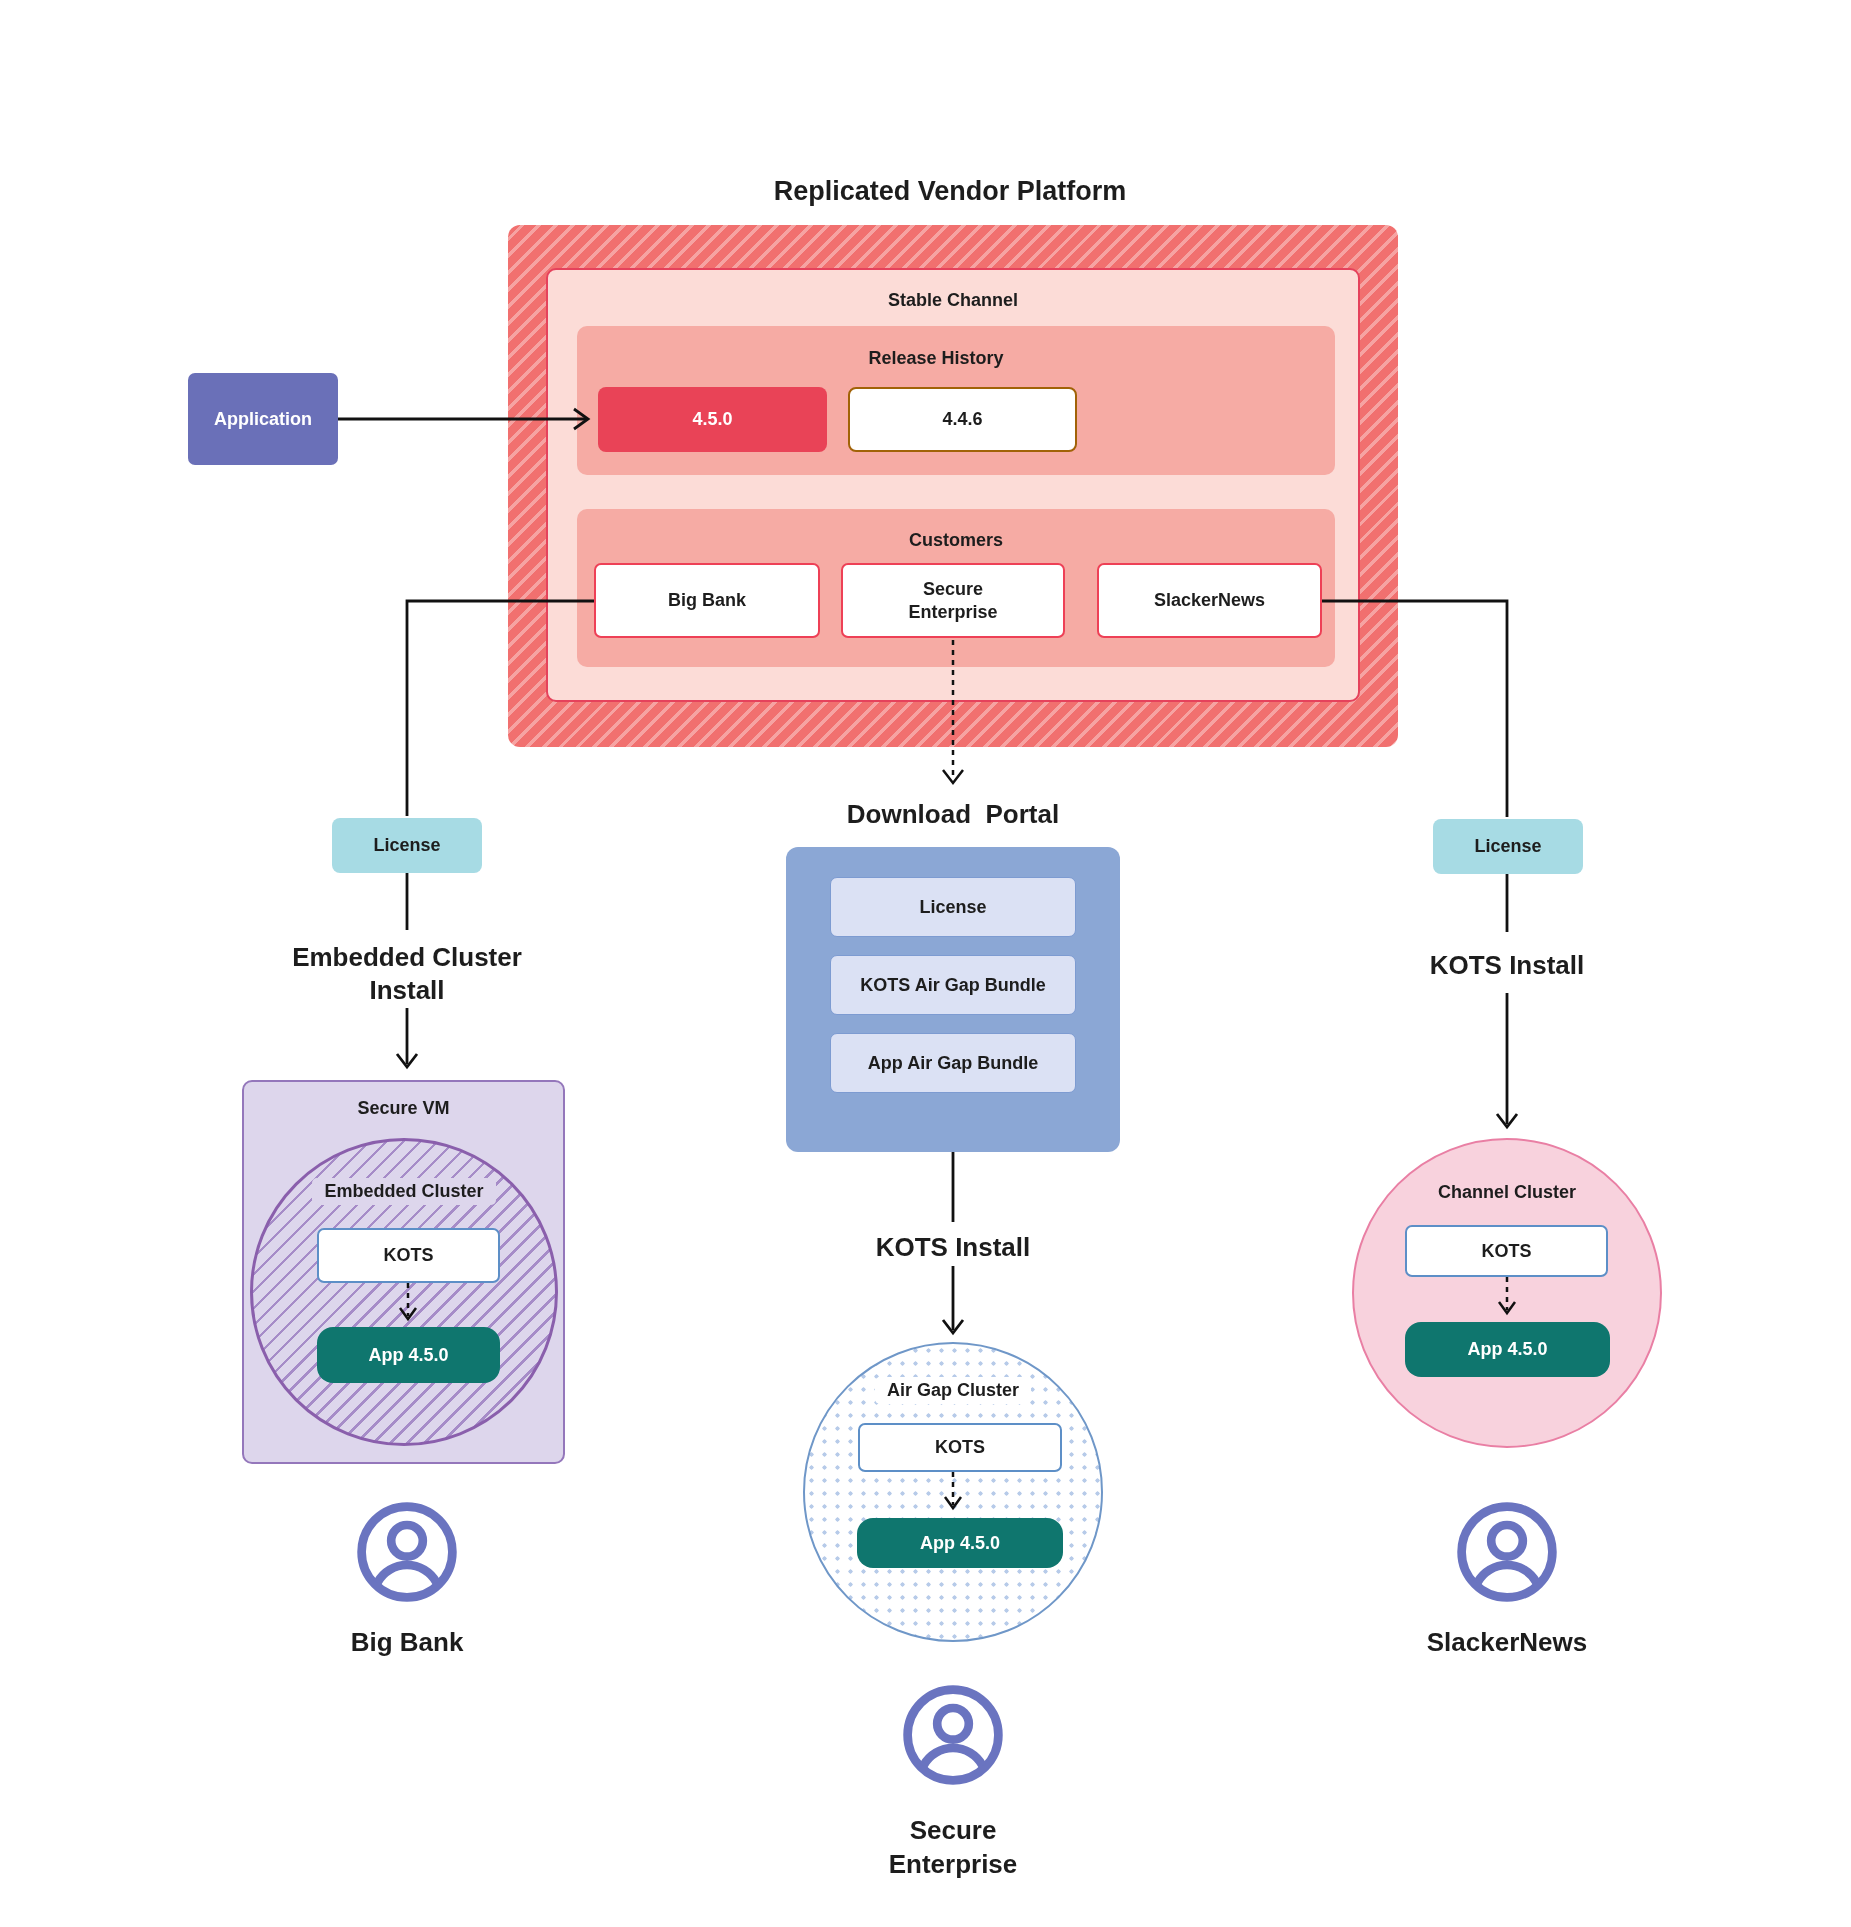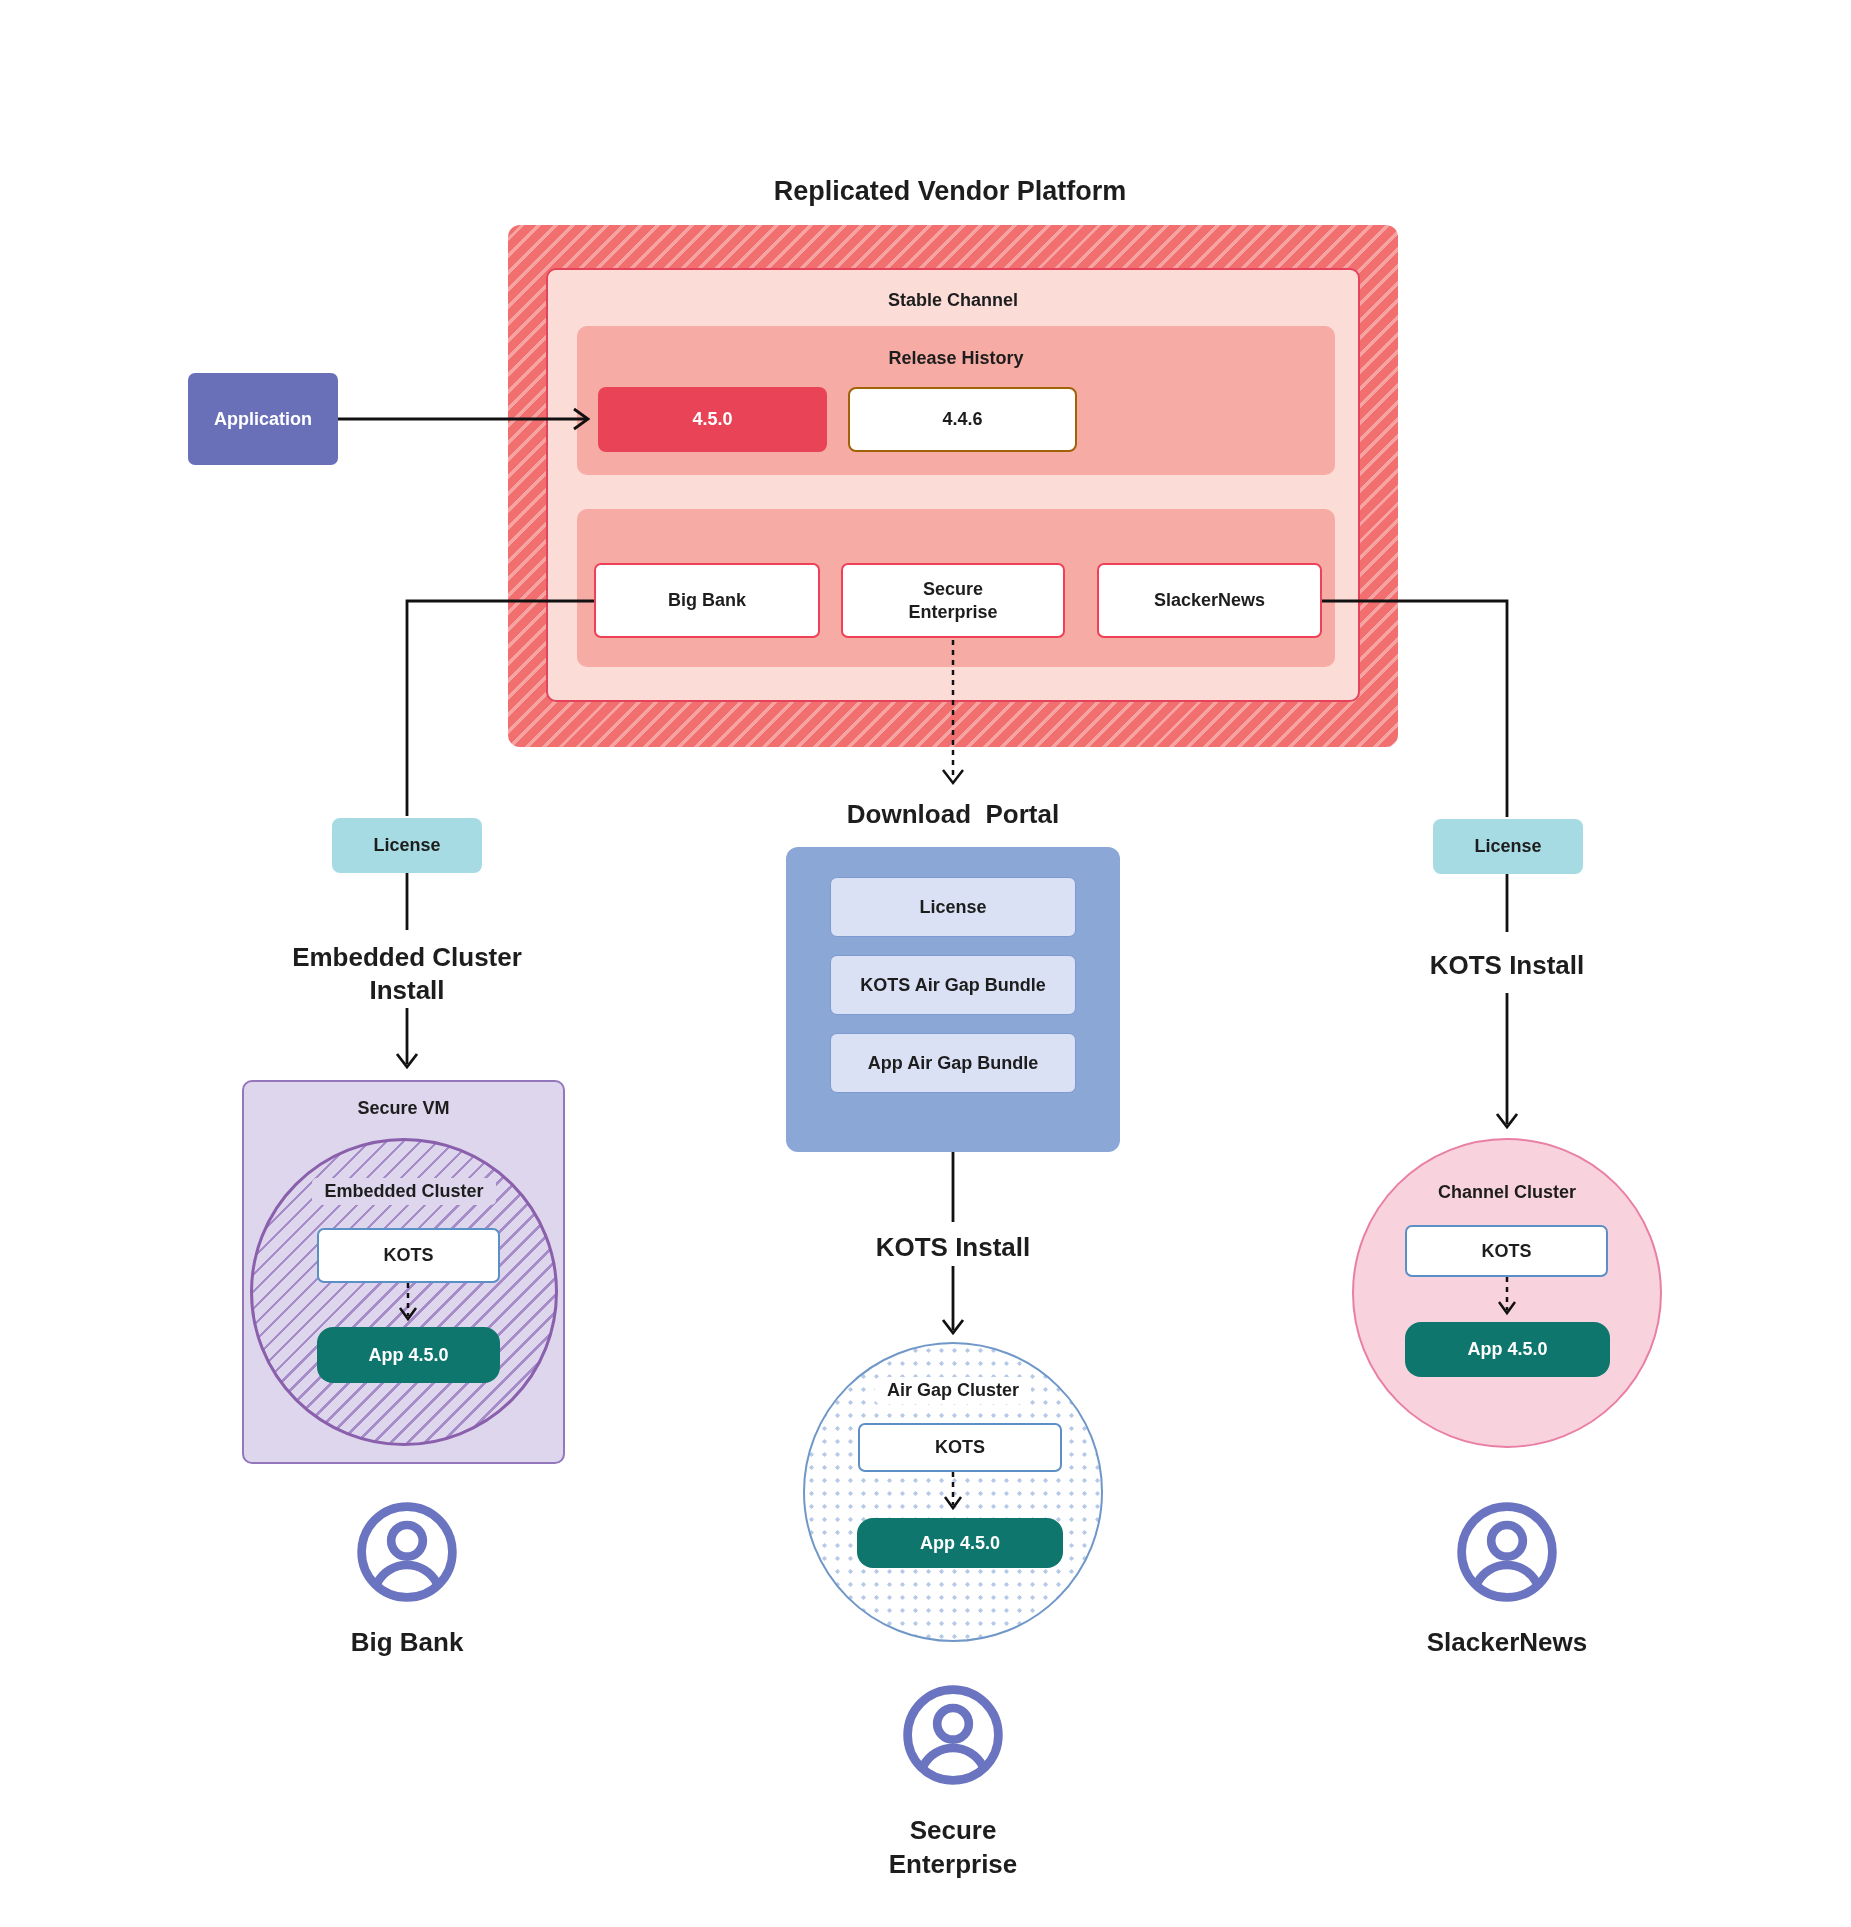--- a/index.html
+++ b/index.html
@@ -58,25 +58,26 @@
 <div class="canvas">
 
   <div class="abs page-title center" style="left:450px;top:176px;width:1000px;">Replicated Vendor Platform</div>
 
   <div class="abs platform-hatch" style="left:508px;top:225px;width:890px;height:522px;"></div>
 
   <div class="abs stable-box" style="left:546px;top:268px;width:814px;height:434px;"></div>
   <div class="abs section-label" style="left:546px;top:290px;width:814px;">Stable Channel</div>
 
   <div class="abs pink-panel" style="left:577px;top:326px;width:758px;height:149px;"></div>
-  <div class="abs section-label" style="left:577px;top:348px;width:758px;">Release History</div>
+  <div class="abs section-label" style="left:557px;top:348px;width:758px;">Release History</div>
   <div class="abs node release-current" style="left:598px;top:387px;width:229px;height:65px;">4.5.0</div>
   <div class="abs node release-old" style="left:848px;top:387px;width:229px;height:65px;">4.4.6</div>
 
   <div class="abs pink-panel" style="left:577px;top:509px;width:758px;height:158px;"></div>
+  <div class="abs section-label" style="left:577px;top:530px;width:758px;">Customers</div>
   <div class="abs node customer-node" style="left:594px;top:563px;width:226px;height:75px;">Big Bank</div>
   <div class="abs node customer-node" style="left:841px;top:563px;width:224px;height:75px;">Secure
 Enterprise</div>
   <div class="abs node customer-node" style="left:1097px;top:563px;width:225px;height:75px;">SlackerNews</div>
 
   <div class="abs node application-node" style="left:188px;top:373px;width:150px;height:92px;">Application</div>
 
   <div class="abs node license-node" style="left:332px;top:818px;width:150px;height:55px;">License</div>
   <div class="abs flow-label" style="left:252px;top:941px;width:310px;">Embedded Cluster
 Install</div>

